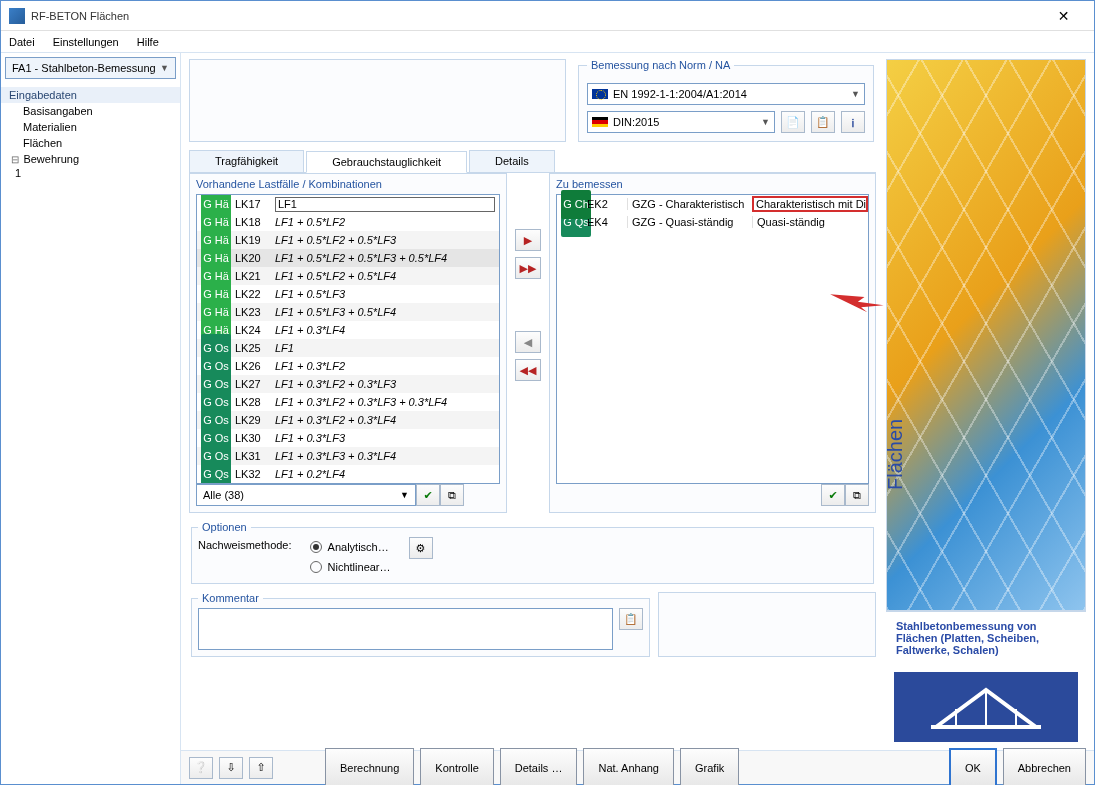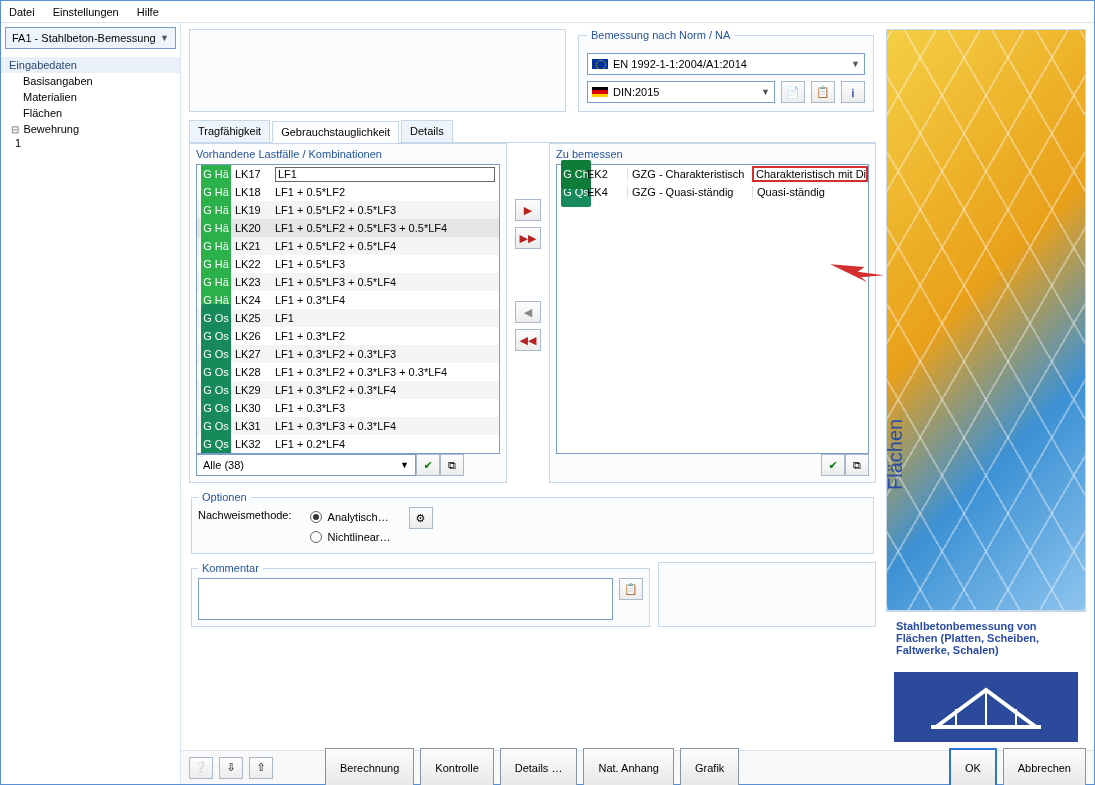--- a/index.html
+++ b/index.html
@@ -40,37 +40,37 @@
   .norm-row { display:flex; align-items:center; gap:6px; margin-top:6px; flex-wrap:nowrap; }
   .norm-select { flex:1; min-width:0; display:flex; align-items:center; border:1px solid #7a9ec8; height:22px; padding:0 4px; background:#fff; }
   .norm-select .flag { width:16px; height:10px; margin-right:5px; }
   .norm-select .arrow { margin-left:auto; font-size:9px; color:#555; }
   .icon-btn { flex:0 0 24px; width:24px; height:22px; border:1px solid #a9b9cc; background:linear-gradient(#fdfdfd,#ececec); display:flex; align-items:center; justify-content:center; font-size:11px; cursor:pointer; }
   .flag-eu { background:#003399; position:relative; }
   .flag-eu::after{content:"";position:absolute;left:4px;top:1px;width:8px;height:8px;border-radius:50%;border:1px dotted #ffcf00;}
   .flag-de { background:linear-gradient(#000 33%,#dd0000 33% 66%,#ffce00 66%);}
 
   .tabs { display:flex; border-bottom:1px solid #c6d7ea; }
-  .tab { padding:4px 8px; border:1px solid #c6d7ea; border-bottom:none; margin-right:2px; background:#eef4fb; cursor:pointer; }
+  .tab { padding:4px 25px; border:1px solid #c6d7ea; border-bottom:none; margin-right:2px; background:#eef4fb; cursor:pointer; }
   .tab.active { background:#fff; border-bottom:1px solid #fff; position:relative; top:1px; }
 
   .two-col { display:flex; gap:8px; }
   .box { border:1px solid #c6d7ea; padding:4px 6px 6px 6px; background:#fbfcfe; }
   .box-title { color:#2554a0; margin-bottom:4px; }
   .lc-list { flex:1; border:1px solid #7a9ec8; background:#fff; height:290px; overflow:auto; }
   .lc-row { display:flex; align-items:center; height:18px; cursor:pointer; }
   .lc-row.even { background:#f4f4f4; }
   .lc-row.sel { background:#e5e5e5; }
   .lc-row.edit { background:#fff; }
   .tag { display:inline-flex; align-items:center; justify-content:center; width:30px; height:29px; color:#fff; font-size:11px; margin:0 4px; border-radius:2px; }
   .tag.gha { background:#2bb04a; }
   .tag.gqs { background:#178a5b; }
   .tag.gch { background:#0f7c3a; }
   .lc-id { width:40px; }
-  .lc-desc { flex:1; padding-right:4px; white-space:nowrap; overflow:hidden; }
+  .lc-desc { flex:1; padding-right:4px; white-space:nowrap; overflow:hidden;font-style:italic; }
   .lc-input { flex:1; margin:0 4px 0 0; border:1px solid #666; height:15px; padding:0 2px; }
 
   .move-col { display:flex; flex-direction:column; gap:6px; justify-content:flex-start; padding-top:56px; }
   .move-btn { width:26px; height:22px; border:1px solid #a9b9cc; background:linear-gradient(#fdfdfd,#ececec); display:flex; align-items:center; justify-content:center; color:#b62323; cursor:pointer; }
 
   .sel-list { flex:1; border:1px solid #7a9ec8; background:#fff; min-height:290px; }
   .sel-hdr-row, .sel-row { display:flex; height:18px; align-items:center; }
   .sel-c1 { width:30px; }
   .sel-c2 { width:40px; }
   .sel-c3 { flex:1; padding-left:4px; border-left:1px solid #e0e0e0; }
@@ -108,20 +108,25 @@
 
   .top-flex { display:flex; gap:10px; }
   .empty-left { flex:1; border:1px solid #c6d7ea; background:#fbfcfe; min-height:72px; }
   .norm-wrap { width:300px; }
 </style>
 </head>
 <body>
 
 <div class="window">
 
+  <div class="titlebar">
+    <div class="icon"></div>
+    <div class="title">RF-BETON Flächen</div>
+    <div class="close">✕</div>
+  </div>
 
   <div class="menubar">
     <span>Datei</span>
     <span>Einstellungen</span>
     <span>Hilfe</span>
   </div>
 
   <div class="body">
 
     <div class="left-col">

